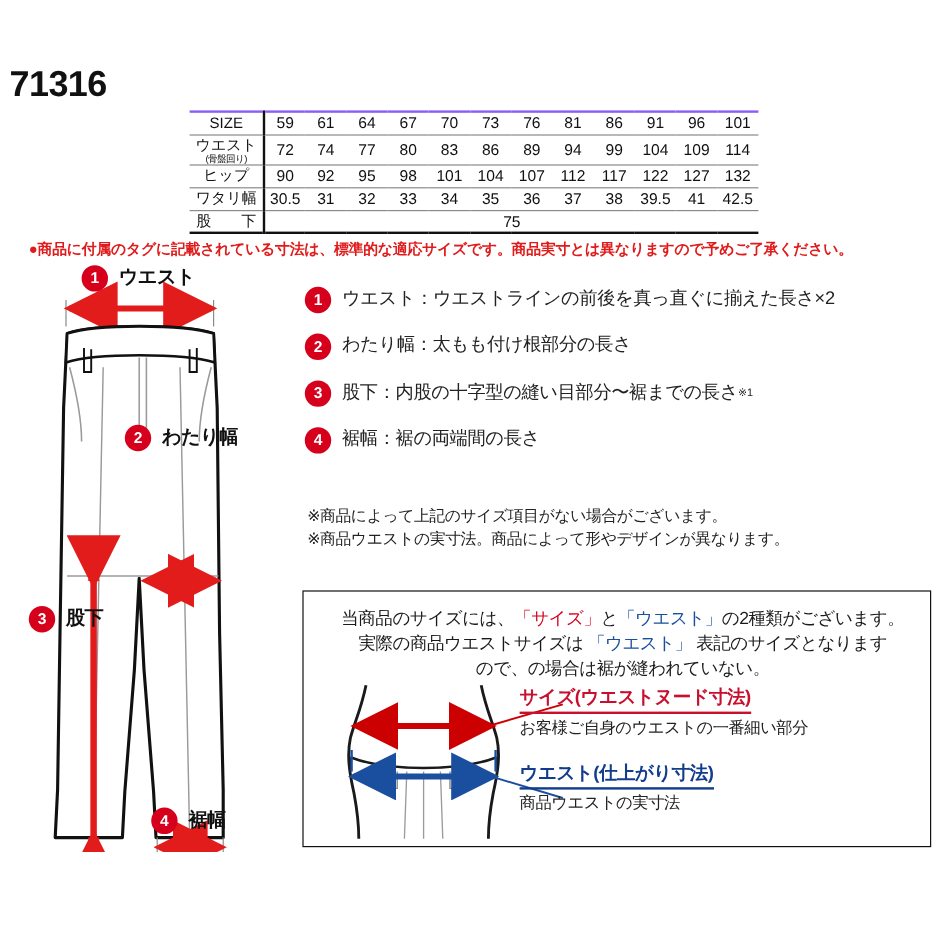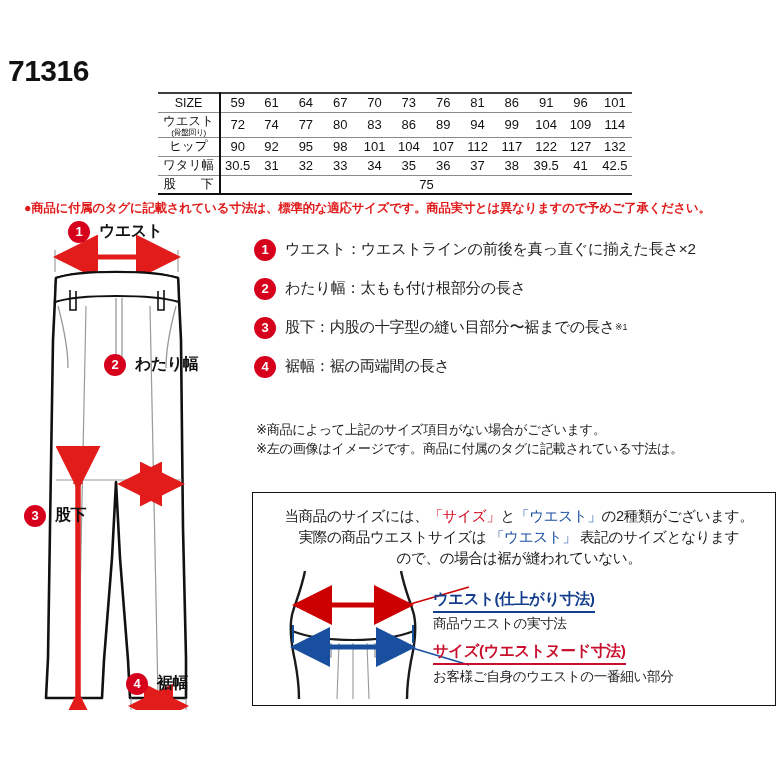--- a/index.html
+++ b/index.html
@@ -49,21 +49,21 @@
   table.size-table td, table.size-table th {
     border: 0;
     padding: 0;
     text-align: center;
     vertical-align: middle;
     height: 19px;
     font-weight: normal;
   }
   
   table.size-table tr { border-bottom: 1px solid #8a8a8a; }
-  table.size-table tr.top-rule { border-top: 2px solid #404040; }
+  table.size-table tr.top-rule { border-top: 2px solid #8b5cf6; }
   table.size-table tr.last-row { border-bottom: 2px solid #111; }
 
   
   td.rowlabel, th.rowlabel {
     width: 62px;
     min-width: 62px;
     border-right: 2px solid #111 !important;
     text-align: center;
     font-size: 12.5px;
     letter-spacing: 0px;
@@ -413,21 +413,21 @@
       <span class="legend-text"><span>股下：内股の十字型の縫い目部分〜裾までの長さ</span><span class="sup">※1</span></span>
     </div>
     <div class="legend-row">
       <span class="badge">4</span>
       <span class="legend-text">裾幅：裾の両端間の長さ</span>
     </div>
   </div>
 
   <div class="notes">
     <div class="note-line">※商品によって上記のサイズ項目がない場合がございます。</div>
-    <div class="note-line">※左の画像はイメージです。商品に付属のタグに記載されている寸法は。</div>
+    <div class="note-line">※商品ウエストの実寸法。商品によって形やデザインが異なります。</div>
   </div>
 
   <div class="info-box">
 
     <div class="info-box-text">
       <div class="info-line"><span>当商品のサイズには、</span><span class="tok-red">「サイズ」</span><span>と</span><span class="tok-blue">「ウエスト」</span><span>の2種類がございます。</span></div>
       <div class="info-line"><span>実際の商品ウエストサイズは </span><span class="tok-blue">「ウエスト」</span><span> 表記のサイズとなります</span></div>
       <div class="info-line">ので、の場合は裾が縫われていない。</div>
     </div>
 
@@ -466,25 +466,25 @@
         <line x1="36" y1="36" x2="148" y2="36" stroke="#cc0000" stroke-width="5" marker-start="url(#wL)" marker-end="url(#wR)"></line>
 
         <line x1="34" y1="78" x2="150" y2="78" stroke="#1a4fa0" stroke-width="5" marker-start="url(#bL)" marker-end="url(#bR)"></line>
 
         <line x1="146" y1="36" x2="208" y2="18" stroke="#cc0000" stroke-width="1.6"></line>
         <line x1="148" y1="78" x2="208" y2="96" stroke="#1a4fa0" stroke-width="1.6"></line>
       </svg>
     </div>
 
     <div class="callouts">
+      <div class="callout">
+        <div class="callout-head red">サイズ(ウエストヌード寸法)</div>
+        <div class="callout-sub callout-red-sub">お客様ご自身のウエストの一番細い部分</div>
+      </div>
       <div class="callout" style="margin-top:18px;">
         <div class="callout-head blue">ウエスト(仕上がり寸法)</div>
         <div class="callout-sub">商品ウエストの実寸法</div>
       </div>
-      <div class="callout">
-        <div class="callout-head red">サイズ(ウエストヌード寸法)</div>
-        <div class="callout-sub callout-red-sub">お客様ご自身のウエストの一番細い部分</div>
-      </div>
     </div>
 
   </div>
 
 </div>
 
 </body></html>

